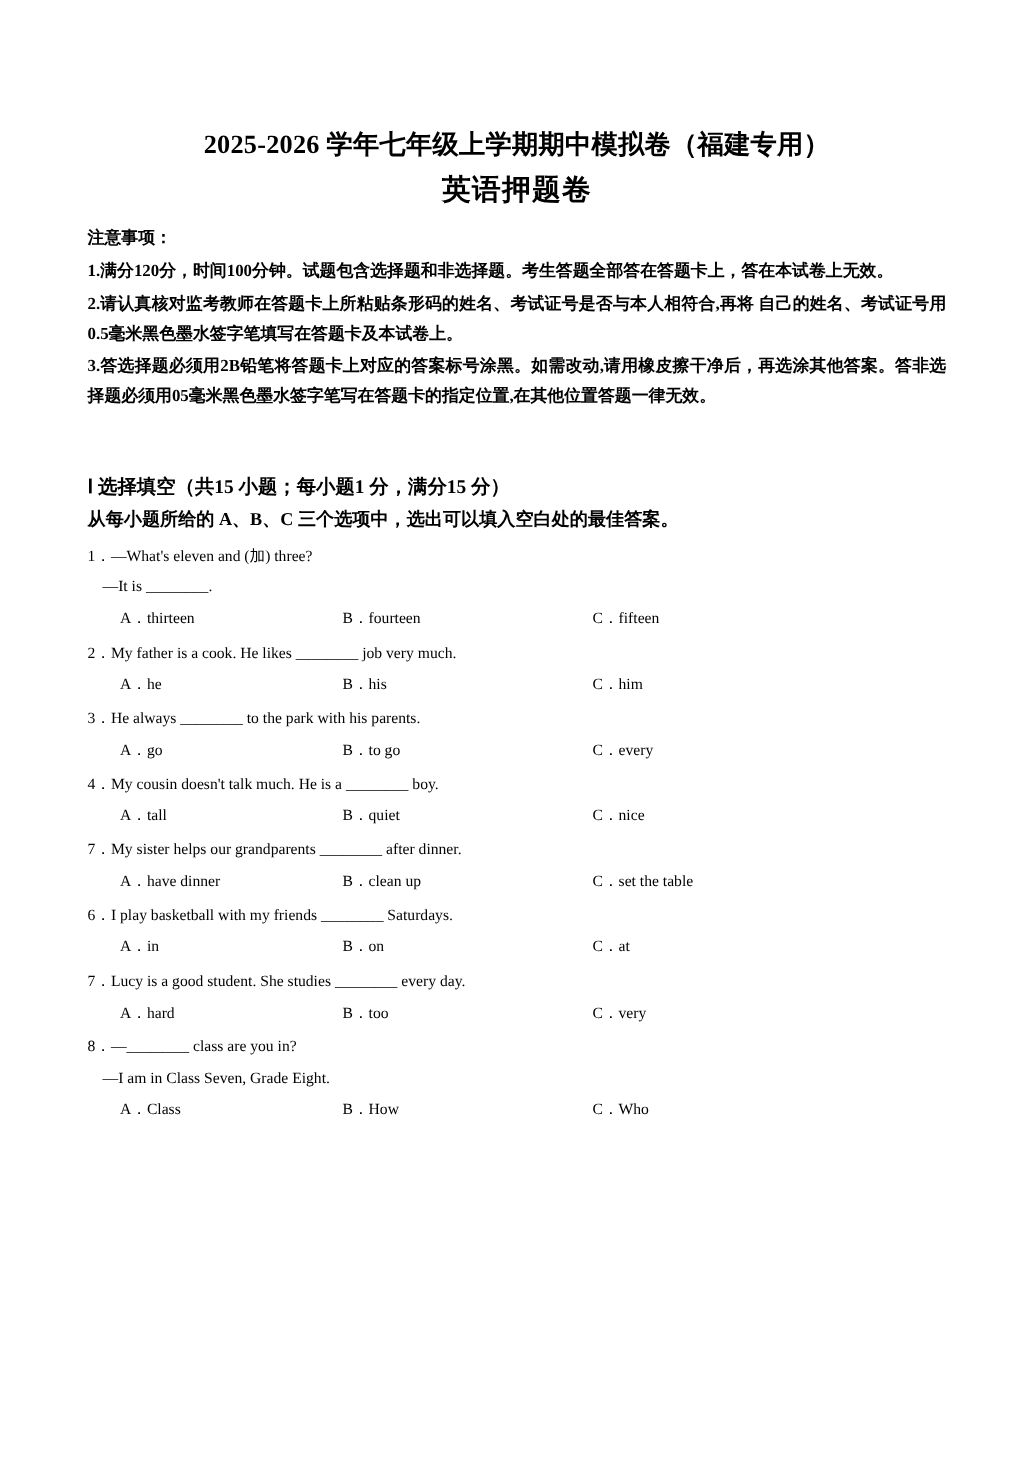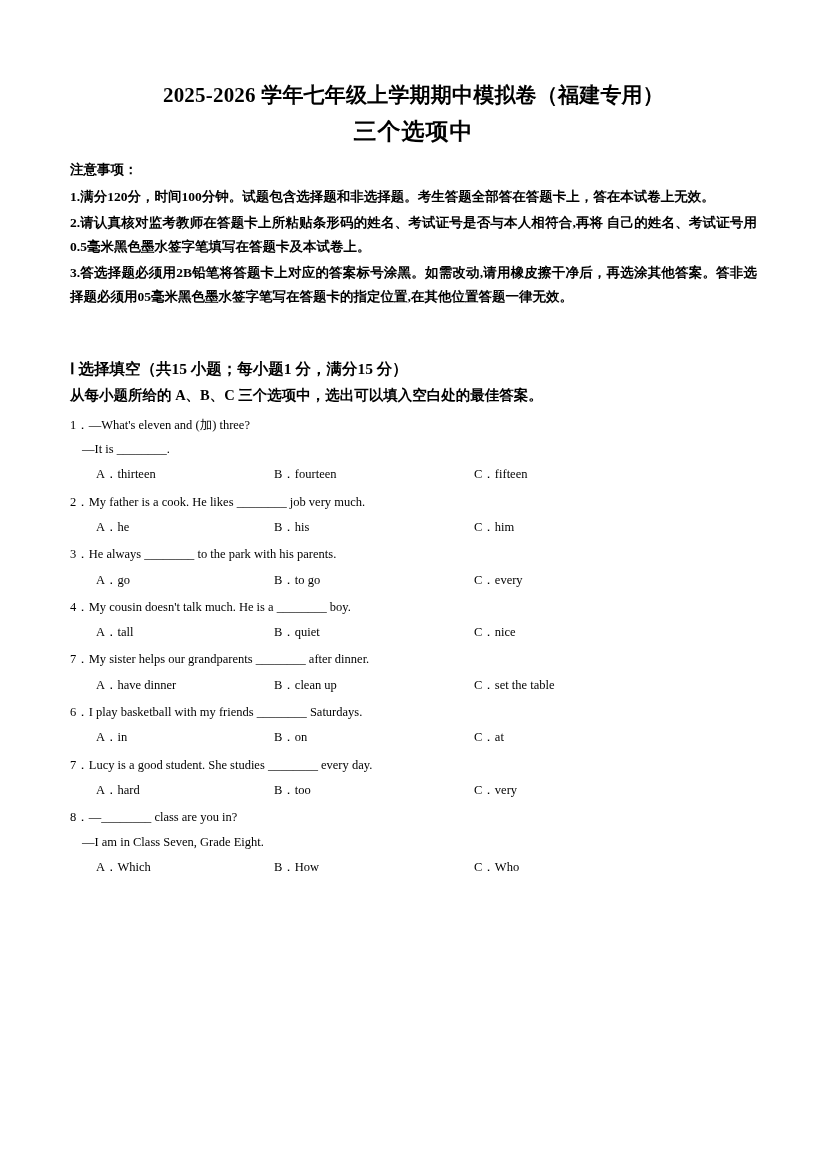--- a/index.html
+++ b/index.html
@@ -12,21 +12,21 @@
     height: 1169px;
     font-family: "Liberation Serif", serif;
     color: #000000;
     position: relative;
     overflow: hidden;
   }
   .page {
     box-sizing: border-box;
     width: 827px;
     height: 1169px;
-    padding: 80px 70px 40px 70px;
+    padding: 100px 70px 40px 70px;
     position: relative;
   }
   .doc-title {
     text-align: center;
     font-size: 21px;
     font-weight: bold;
     letter-spacing: 0.2px;
     line-height: 1.5;
     margin: 0 0 2px 0;
   }
@@ -90,21 +90,21 @@
   .opt-a { width: 178px; }
   .opt-b { width: 200px; }
   .opt-c { width: 200px; }
 </style>
 </head>
 <body>
 
 <div class="page">
 
   <h1 class="doc-title">2025-2026 学年七年级上学期期中模拟卷（福建专用）</h1>
-  <h2 class="doc-subtitle">三个选项中</h2>
+  <h2 class="doc-subtitle">英语押题卷</h2>
 
   <div class="notice-heading">注意事项：</div>
   <p class="notice-item">1.满分120分，时间100分钟。试题包含选择题和非选择题。考生答题全部答在答题卡上，答在本试卷上无效。</p>
   <p class="notice-item">2.请认真核对监考教师在答题卡上所粘贴条形码的姓名、考试证号是否与本人相符合,再将 自己的姓名、考试证号用0.5毫米黑色墨水签字笔填写在答题卡及本试卷上。</p>
   <p class="notice-item">3.答选择题必须用2B铅笔将答题卡上对应的答案标号涂黑。如需改动,请用橡皮擦干净后，再选涂其他答案。答非选择题必须用05毫米黑色墨水签字笔写在答题卡的指定位置,在其他位置答题一律无效。</p>
 
   <div class="section-gap"></div>
 
   <div class="section-heading">Ⅰ 选择填空（共15 小题；每小题1 分，满分15 分）</div>
   <div class="section-instruction">从每小题所给的 A、B、C 三个选项中，选出可以填入空白处的最佳答案。</div>
@@ -170,19 +170,19 @@
       <span class="opt opt-a">A．hard</span>
       <span class="opt opt-b">B．too</span>
       <span class="opt opt-c">C．very</span>
     </div>
   </div>
 
   <div class="q">
     <p class="q-stem">8．—________ class are you in?</p>
     <p class="q-sub">—I am in Class Seven, Grade Eight.</p>
     <div class="options">
-      <span class="opt opt-a">A．Which</span>
+      <span class="opt opt-a">A．Class</span>
       <span class="opt opt-b">B．How</span>
       <span class="opt opt-c">C．Who</span>
     </div>
   </div>
 
 </div>
 
 </body></html>

